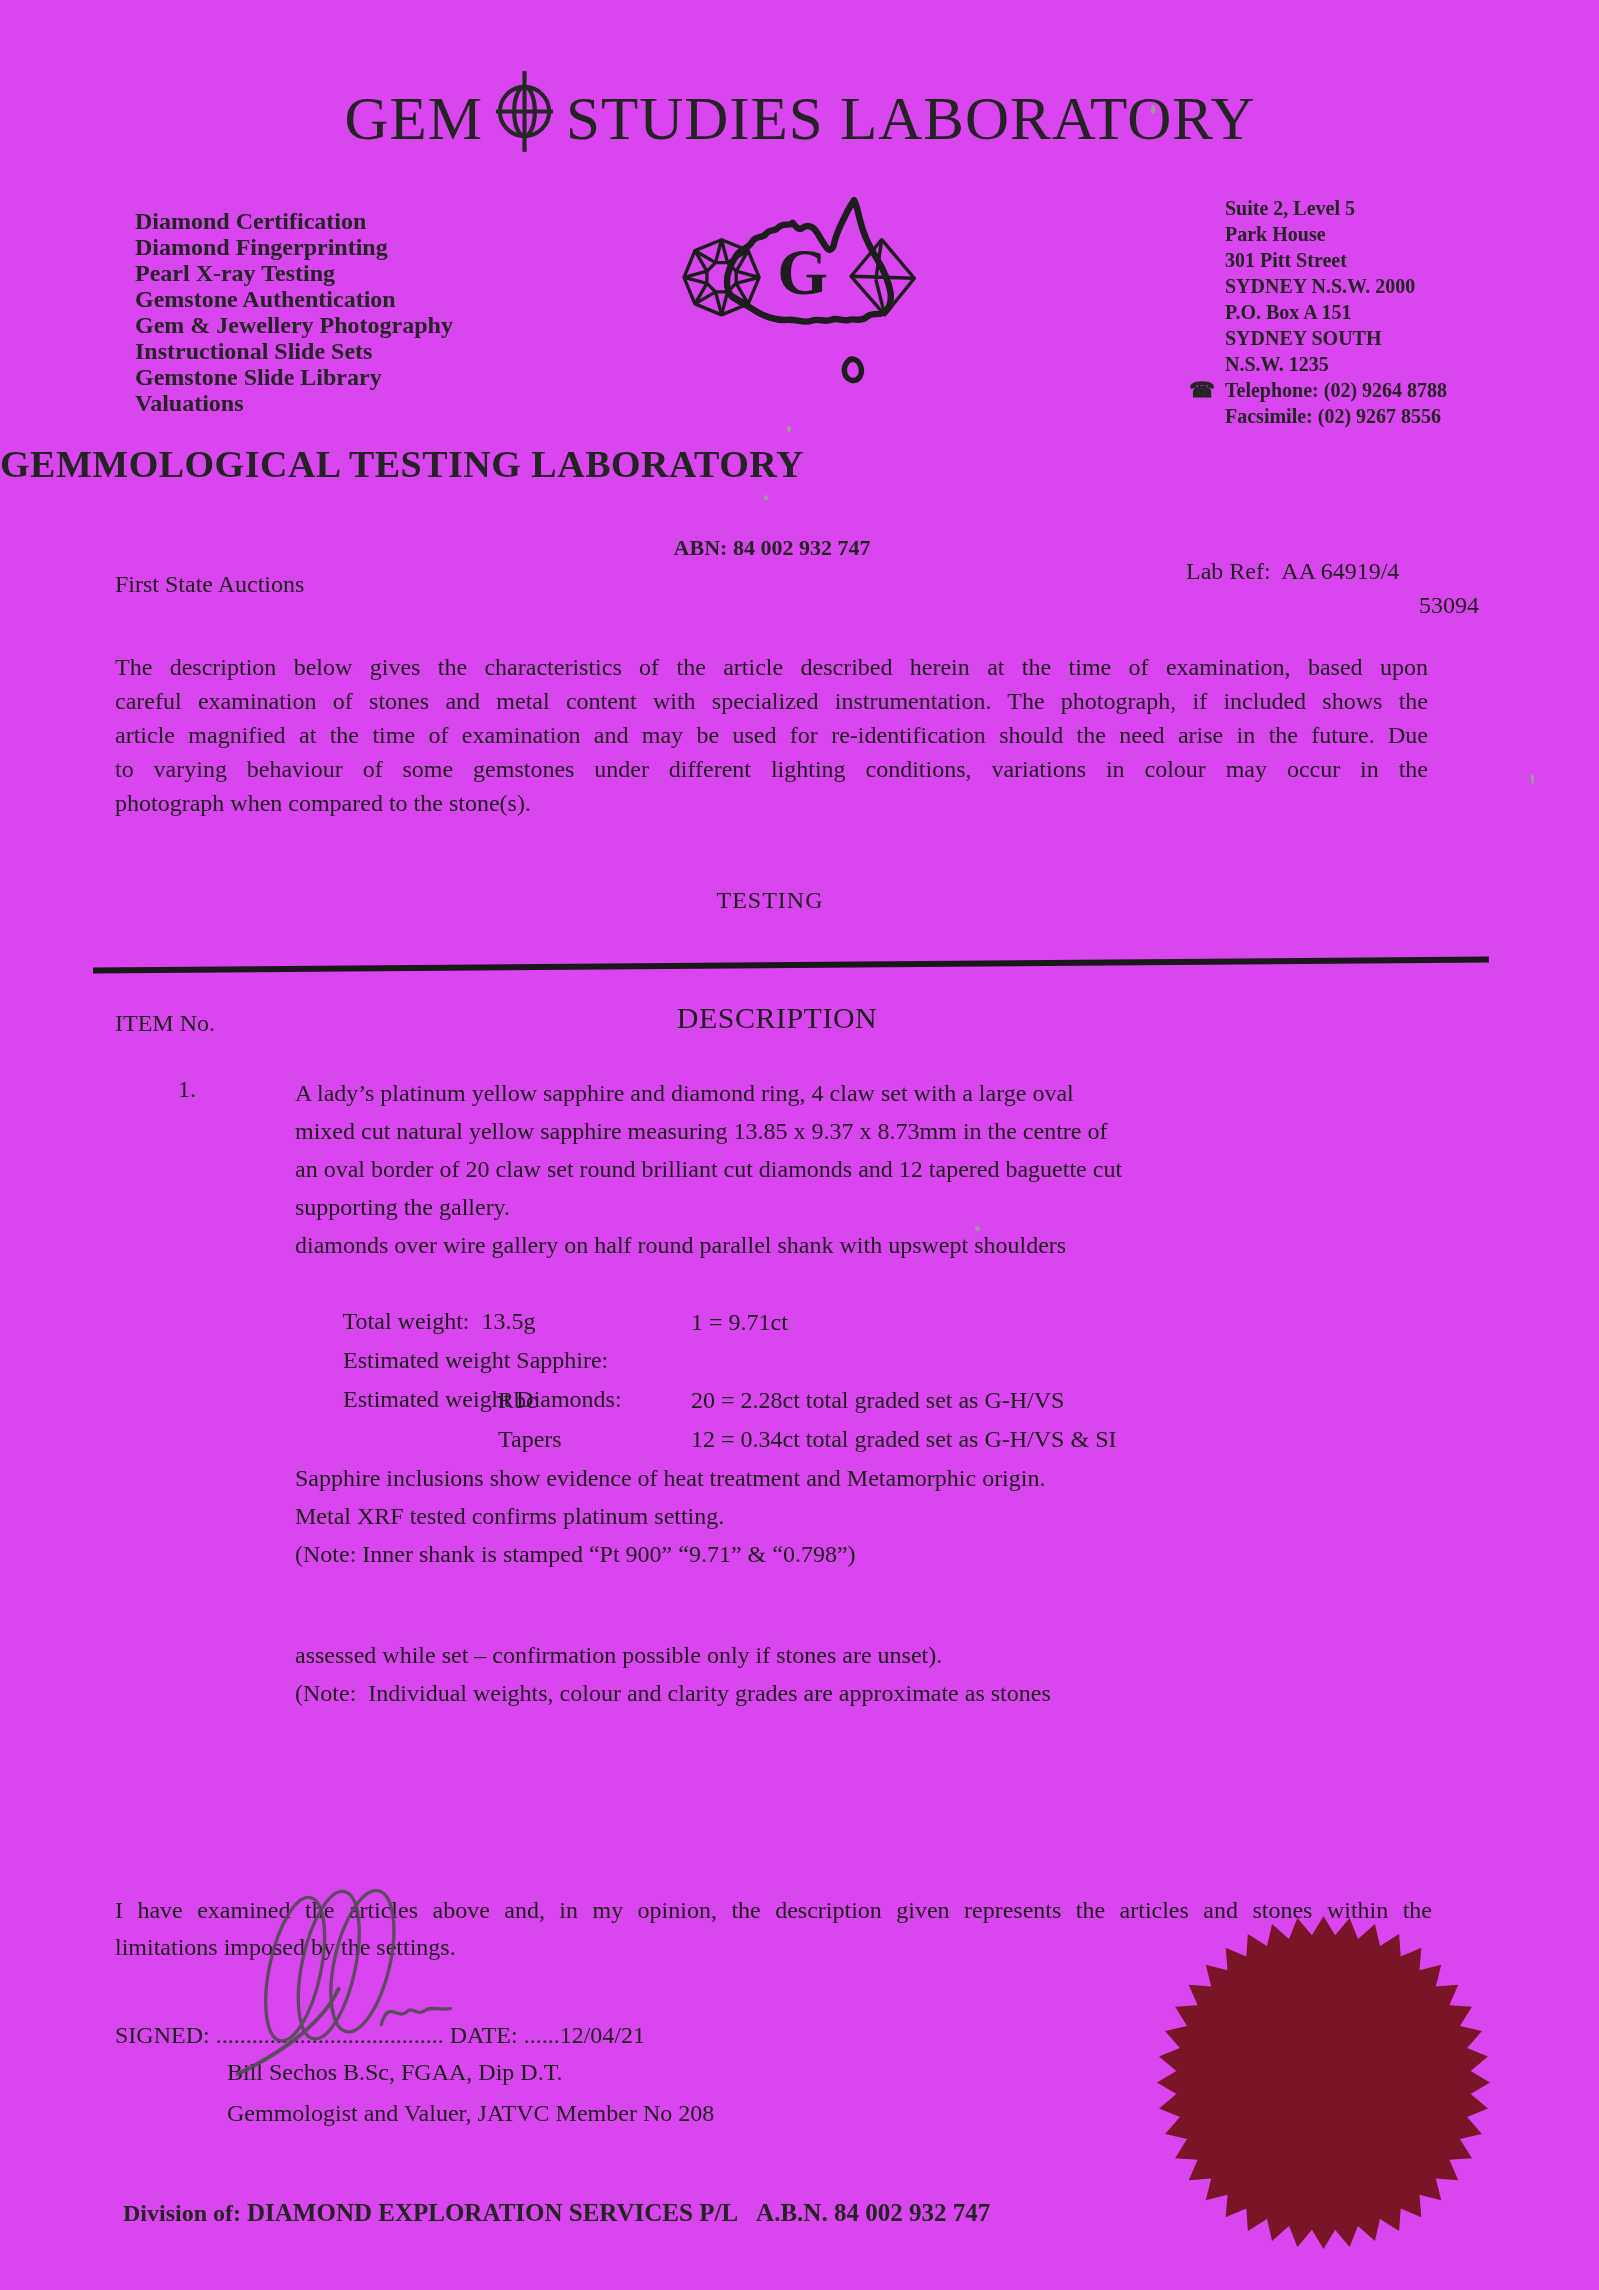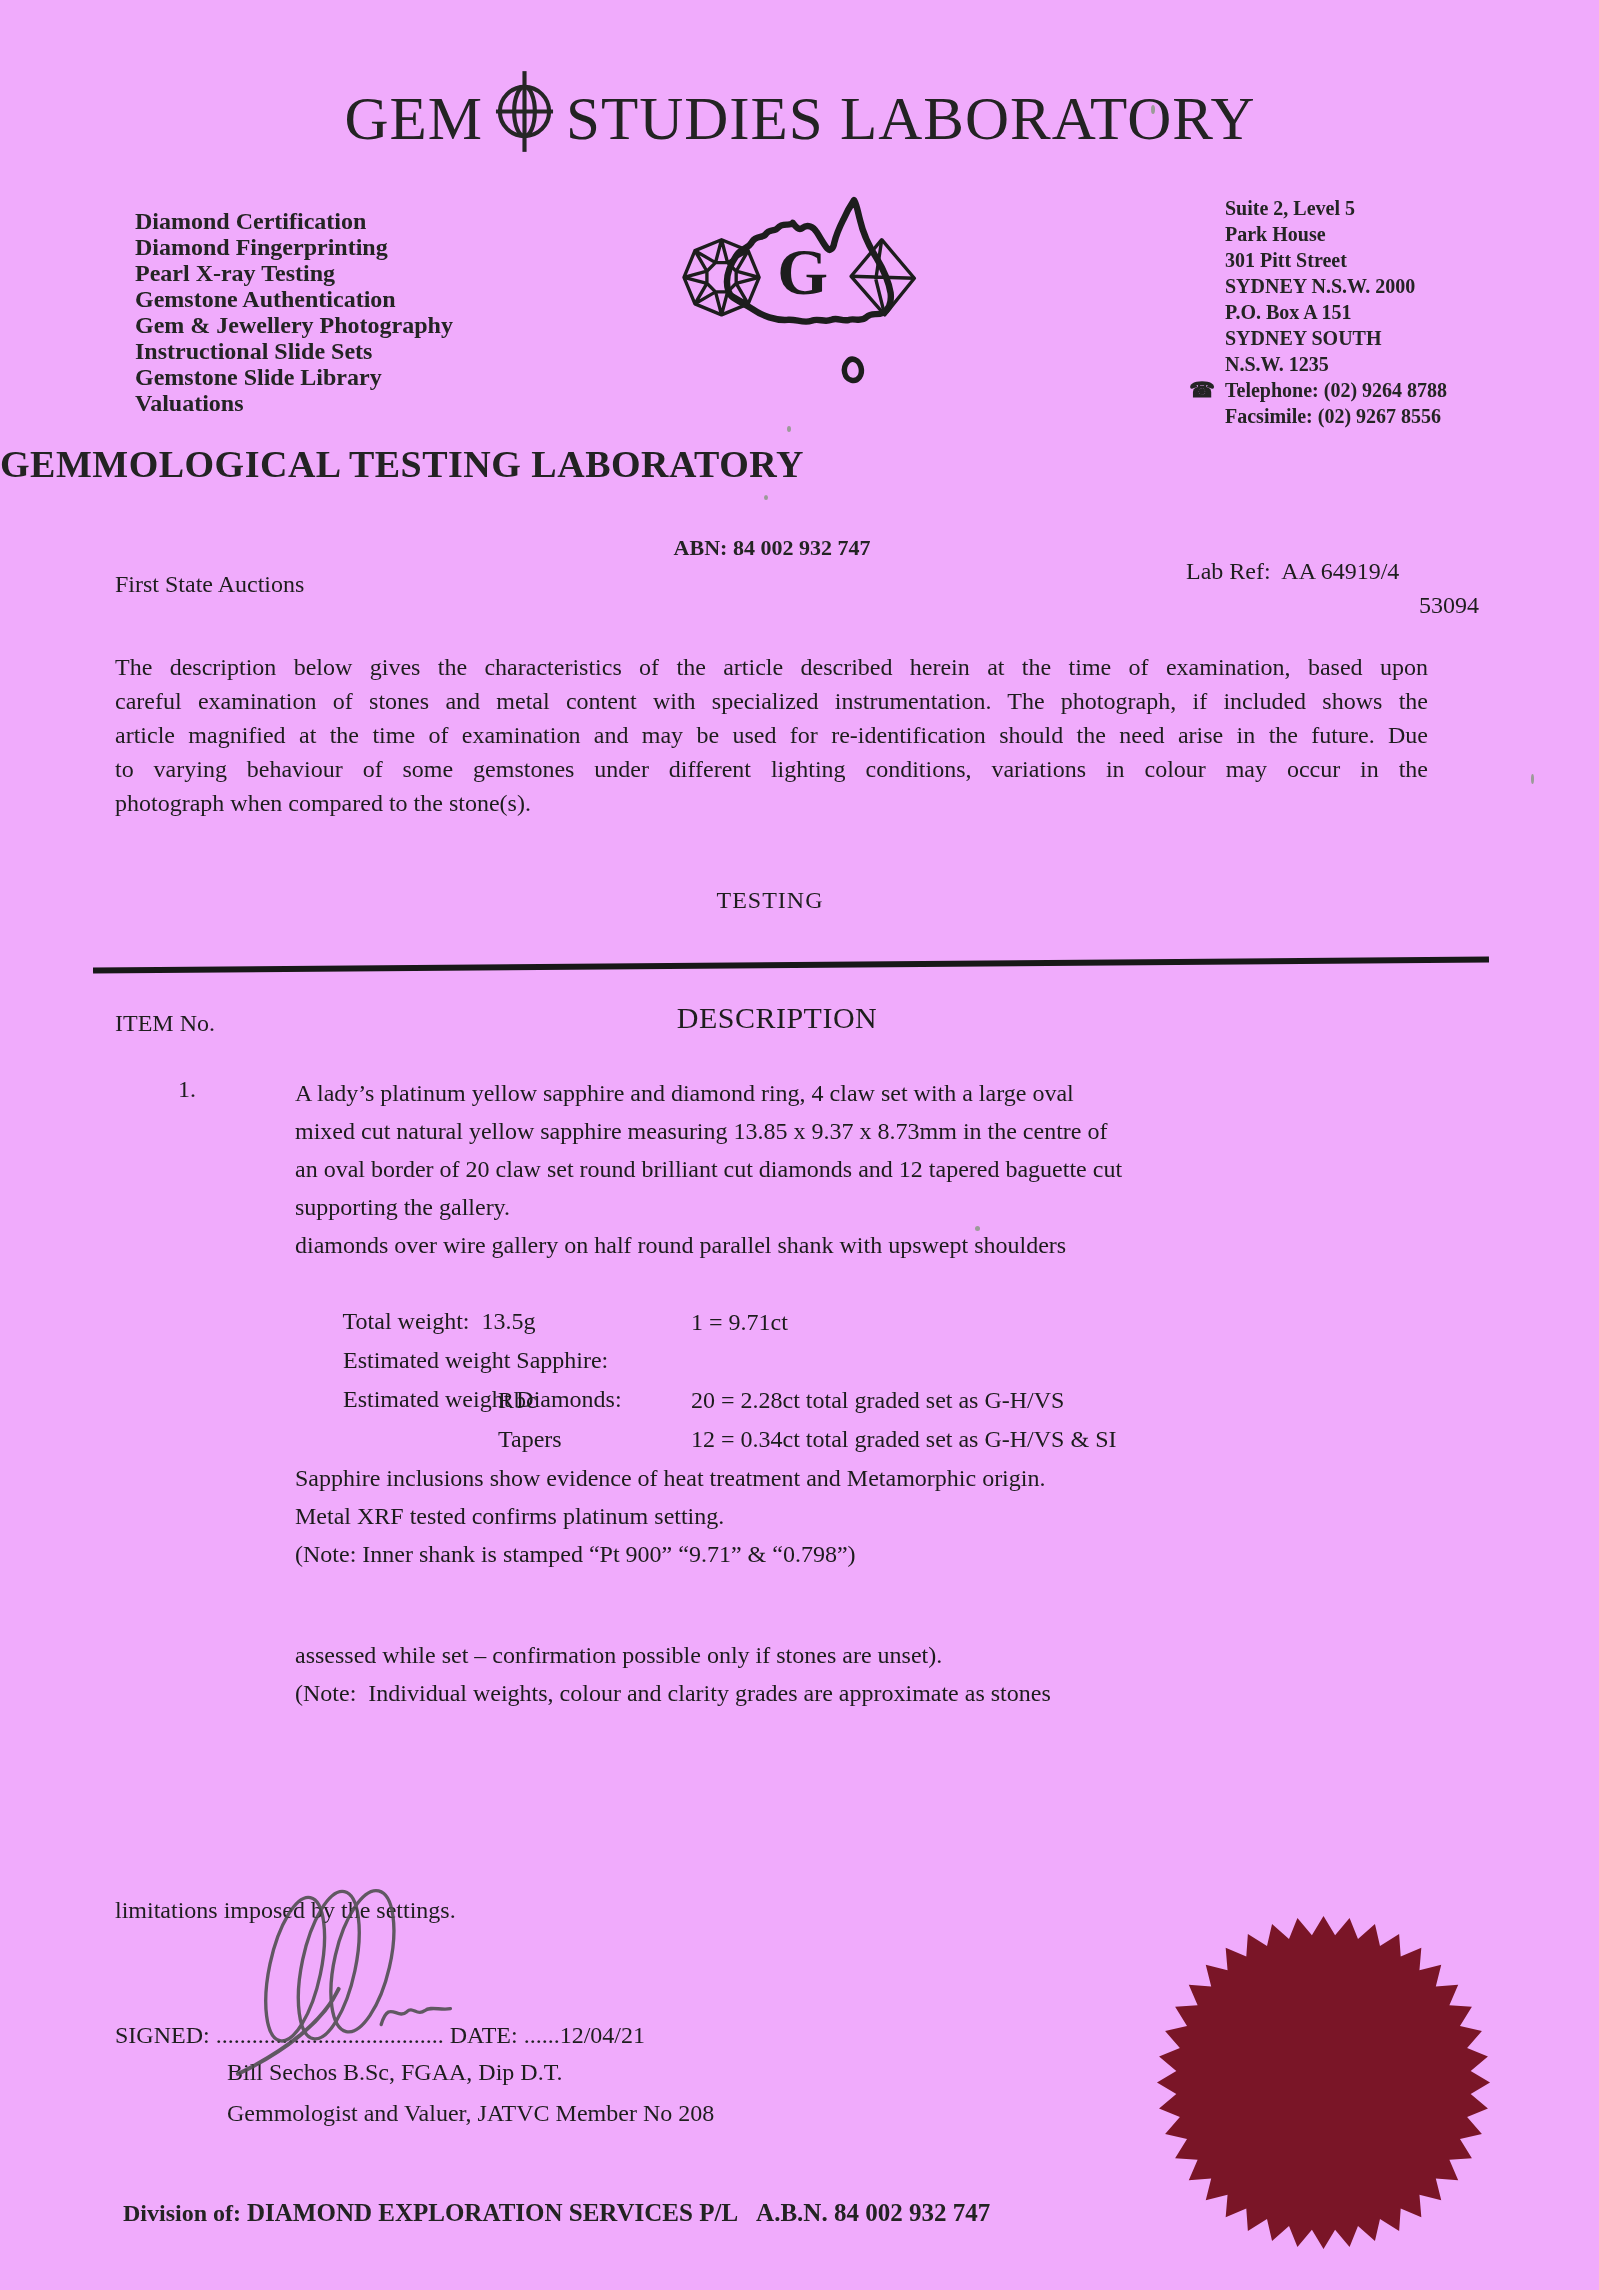--- a/index.html
+++ b/index.html
@@ -1,18 +1,18 @@
 <!DOCTYPE html>
 <html><head>
 <meta charset="utf-8">
 <style>
   html,body{margin:0;padding:0;background:#e8e8e6;}
   #page{
     position:relative;width:1600px;height:2291px;margin:0 auto;
-    background:#f0abfc;color:#1e1e1e;overflow:hidden;
+    background:#d946ef;color:#1e1e1e;overflow:hidden;
     font-family:"Liberation Serif", serif;
   }
   
   .title-row{
     position:absolute;top:69px;left:0;width:100%;
     display:flex;justify-content:center;align-items:center;gap:8px;
     font-size:61px;letter-spacing:1px;color:#232323;white-space:nowrap;
   }
   .globe-icon{display:inline-block;margin:0 2px;}
   .services{position:absolute;left:135px;top:208px;font-weight:bold;font-size:24px;line-height:26px;color:#242424;}
@@ -202,20 +202,21 @@
       </div>
     <div>
         <div>Sapphire inclusions show evidence of heat treatment and Metamorphic origin.</div>
         <div>Metal XRF tested confirms platinum setting.</div>
       </div>
     <div class="note1">(Note: Inner shank is stamped “Pt 900” “9.71” &amp; “0.798”)</div>
     <div class="note2"><div>assessed while set – confirmation possible only if stones are unset).</div><div>(Note:  Individual weights, colour and clarity grades are approximate as stones</div></div>
   </div>
 
   <div class="attestation">
+      <div class="just">I have examined the articles above and, in my opinion, the description given represents the articles and stones within the</div>
       <div class="">limitations imposed by the settings.</div>
     </div>
 
   <div class="signed-line"><span>SIGNED: </span><span>......................................</span><span> DATE: </span><span>......</span><span>12/04/21</span></div>
 
   <div class="sig-name">Bill Sechos B.Sc, FGAA, Dip D.T.</div>
   <div class="sig-title">Gemmologist and Valuer, JATVC Member No 208</div>
 
   <svg class="signature-svg" width="267" height="216" viewBox="0 0 270 218" fill="none" stroke="#4d4d4d" stroke-width="3.4" stroke-linecap="round" opacity="0.88">
     <ellipse cx="76" cy="96" rx="26" ry="74" transform="rotate(12 76 96)"></ellipse>

